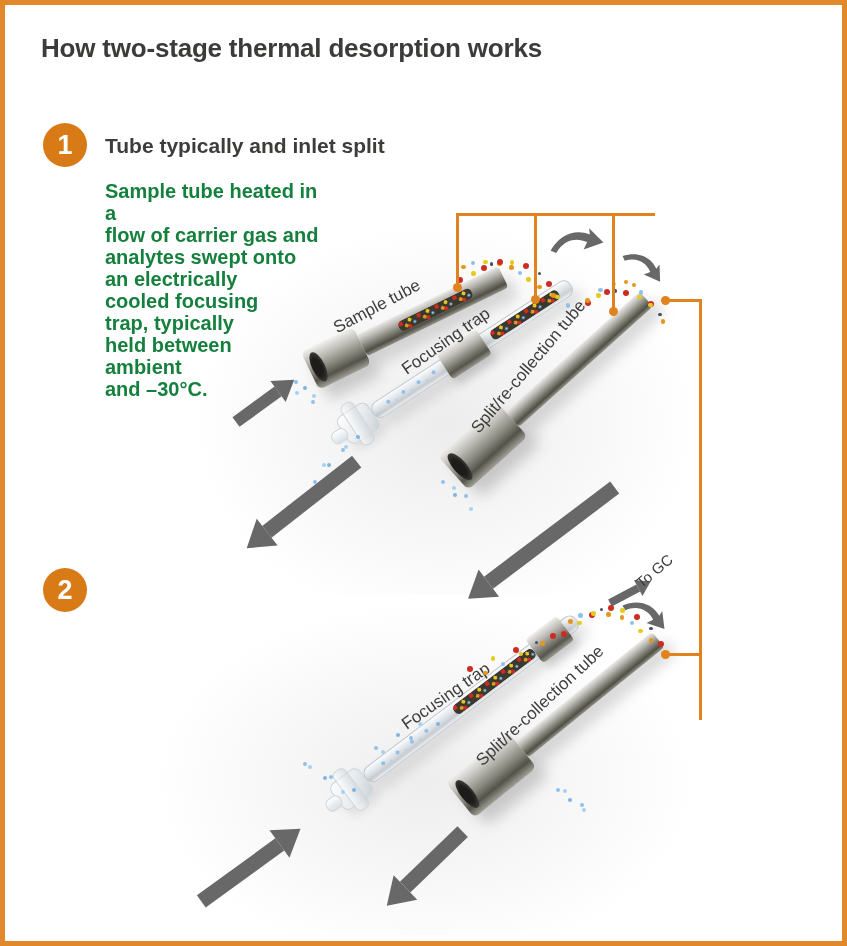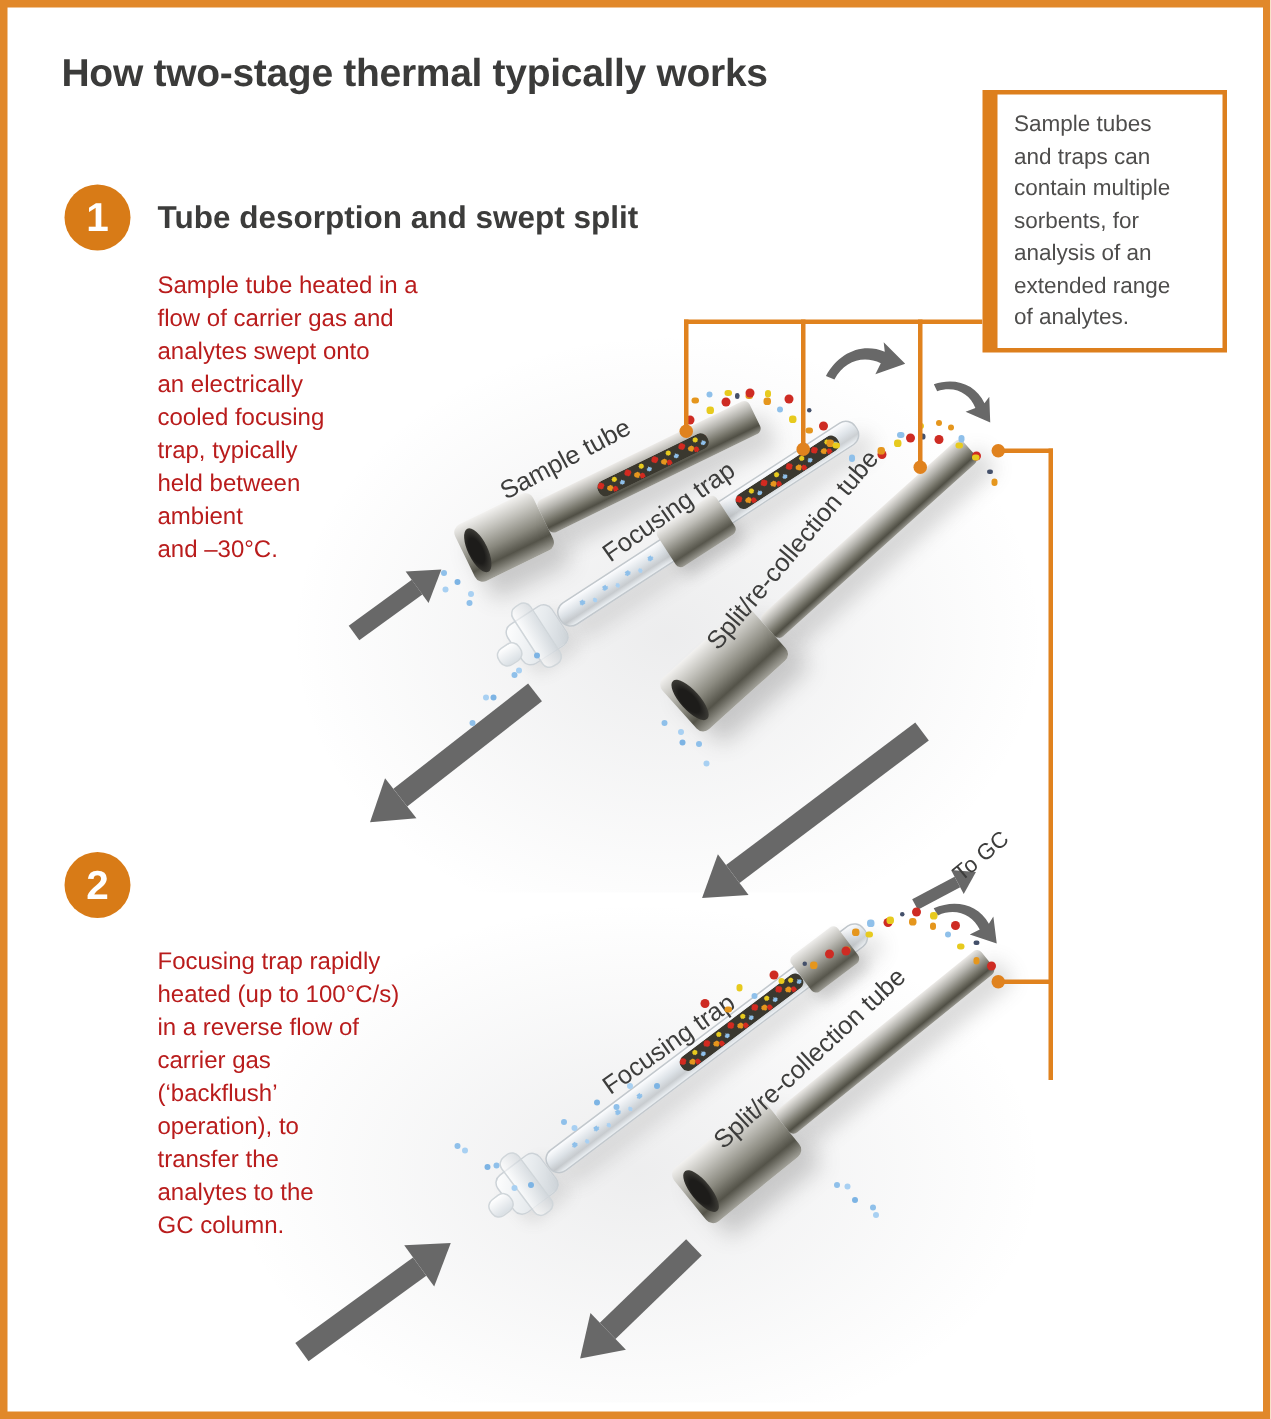--- a/index.html
+++ b/index.html
@@ -5,21 +5,21 @@
   html,body{margin:0;padding:0;background:#ffffff;}
   .page{position:relative;width:847px;height:946px;box-sizing:border-box;border:5px solid #e1882a;
         background:#ffffff;font-family:"Liberation Sans",sans-serif;overflow:hidden;}
   .title{position:absolute;left:36px;top:28px;margin:0;font-size:26px;font-weight:bold;
          color:#3b3b3a;white-space:nowrap;letter-spacing:-0.2px;}
   .shade{position:absolute;pointer-events:none;}
   
   .badge{position:absolute;width:44px;height:44px;border-radius:50%;background:#d87b17;color:#fff;
          display:flex;align-items:center;justify-content:center;font-size:27px;font-weight:bold;z-index:25;}
   .heading{position:absolute;margin:0;font-size:21px;font-weight:bold;color:#3c3c3b;white-space:nowrap;z-index:25;}
-  .body{position:absolute;margin:0;font-size:16px;line-height:22px;color:#b91c1c;white-space:pre-line;z-index:25;}
+  .body{position:absolute;margin:0;font-size:20px;line-height:22px;color:#15803d;white-space:pre-line;z-index:25;font-weight:bold;}
   
   .callout{position:absolute;background:#fff;border:3px solid #dd7f1d;box-sizing:border-box;z-index:50;}
   .callout-top{left:650px;top:55px;width:163px;border-left-width:10px;padding:9px 5px 9px 11px;}
   .callout-bottom{left:683px;top:712px;width:134px;border-top-width:12px;padding:8px 5px 9px 10px;}
   .ctext{margin:0;font-size:15px;line-height:21.5px;color:#4e4d4c;white-space:pre-line;}
   
   .hline,.vline{position:absolute;background:#e0821e;z-index:40;}
   .hline{height:3px;} .vline{width:3px;}
   .cdot{position:absolute;width:9px;height:9px;border-radius:50%;background:#e0821e;z-index:41;}
   
@@ -73,21 +73,21 @@
   #particles span{position:absolute;border-radius:50%;display:block;}
 </style>
 </head>
 <body>
 
 <div class="page">
 
   <div class="shade" style="left:180px;top:210px;width:520px;height:380px;background:radial-gradient(ellipse at 50% 55%,rgba(130,132,138,.15),rgba(130,132,138,0) 68%)"></div>
   <div class="shade" style="left:140px;top:590px;width:560px;height:340px;background:radial-gradient(ellipse at 50% 55%,rgba(130,132,138,.14),rgba(130,132,138,0) 68%)"></div>
 
-  <h1 class="title">How two-stage thermal typically works</h1>
+  <h1 class="title">How two-stage thermal desorption works</h1>
 
   <div class="tube" style="left:305px;top:345px;width:215px;height:42px;transform:rotate(-26deg);z-index:10">
     <div class="cap" style="width:58px;height:42px"></div>
     <div class="shaft" style="height:24px">
       <div class="packing" style="left:26%;width:52%"></div>
     </div>
   </div>
 
   <div class="tube" style="left:338px;top:412px;width:272px;height:32px;transform:rotate(-33deg);z-index:12">
     <div class="fitting"></div>
@@ -267,50 +267,32 @@
   <div class="cdot" style="left:448px;top:278px"></div>
   <div class="cdot" style="left:526px;top:290px"></div>
   <div class="cdot" style="left:604px;top:302px"></div>
 
   <div class="cdot" style="left:656px;top:291px"></div>
   <div class="hline" style="left:663px;top:294px;width:34px"></div>
   <div class="vline" style="left:694px;top:294px;height:421px"></div>
   <div class="hline" style="left:663px;top:648px;width:34px"></div>
   <div class="cdot" style="left:656px;top:645px"></div>
 
-  <div class="callout callout-top">
-    <p class="ctext">Sample tubes
-and traps can
-contain multiple
-sorbents, for
-analysis of an
-extended range
-of analytes.</p>
-  </div>
 
   <div class="badge" style="left:38px;top:118px">
     <span>1</span>
   </div>
-  <h2 class="heading" style="left:100px;top:129px">Tube desorption and swept split</h2>
+  <h2 class="heading" style="left:100px;top:129px">Tube typically and inlet split</h2>
   <p class="body" style="left:100px;top:175px;width:220px">Sample tube heated in a
 flow of carrier gas and
 analytes swept onto
 an electrically
 cooled focusing
 trap, typically
 held between
 ambient
 and –30°C.</p>
 
   <div class="badge" style="left:38px;top:563px">
     <span>2</span>
   </div>
-  <p class="body" style="left:100px;top:626px;width:230px">Focusing trap rapidly
-heated (up to 100°C/s)
-in a reverse flow of
-carrier gas
-(‘backflush’
-operation), to
-transfer the
-analytes to the
-GC column.</p>
 
 </div>
 
 </body></html>

